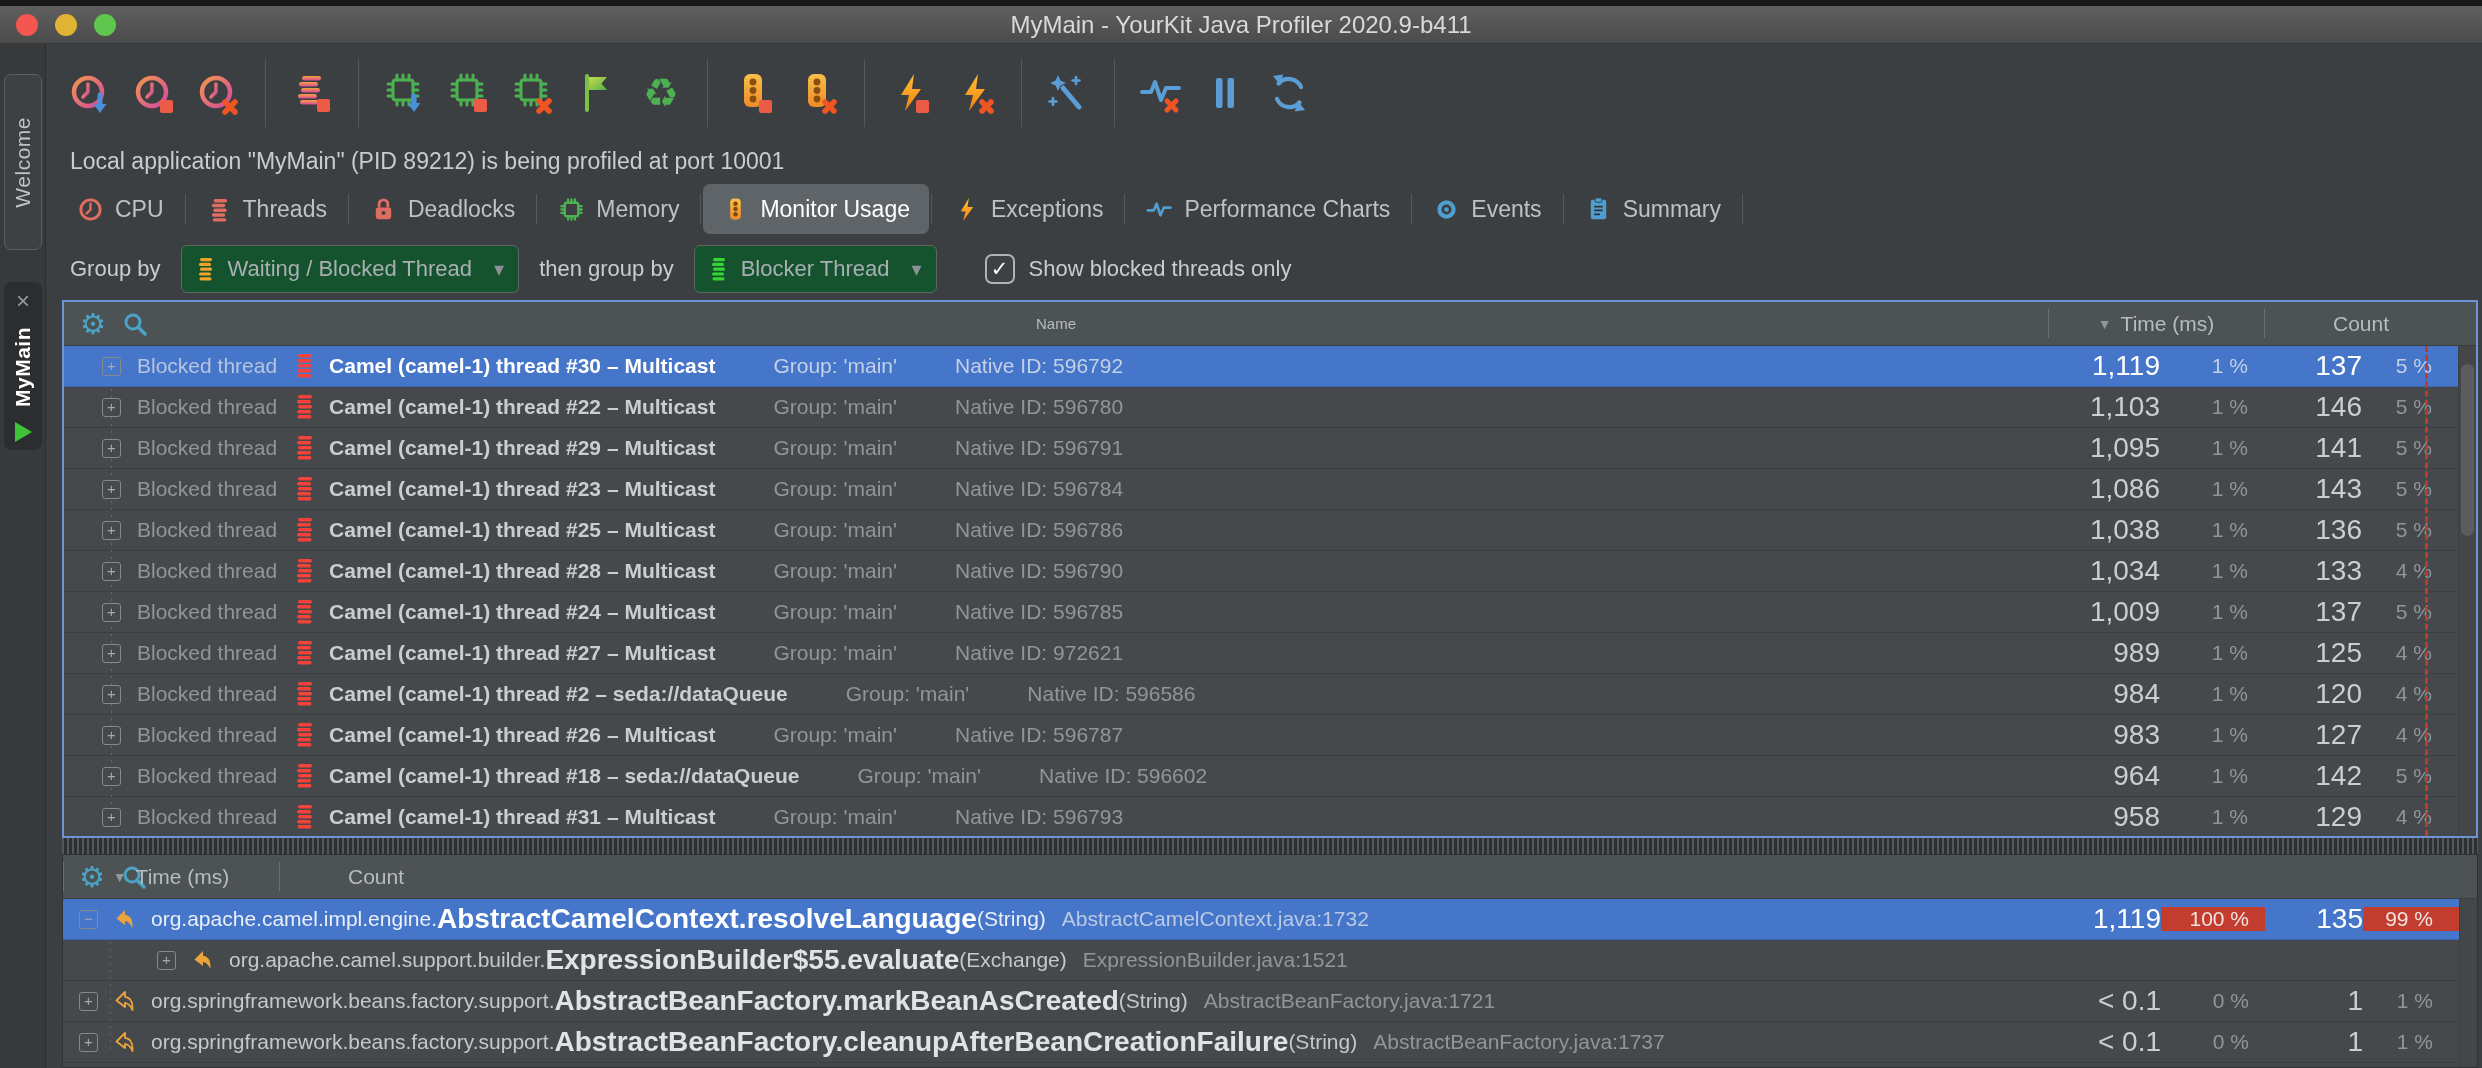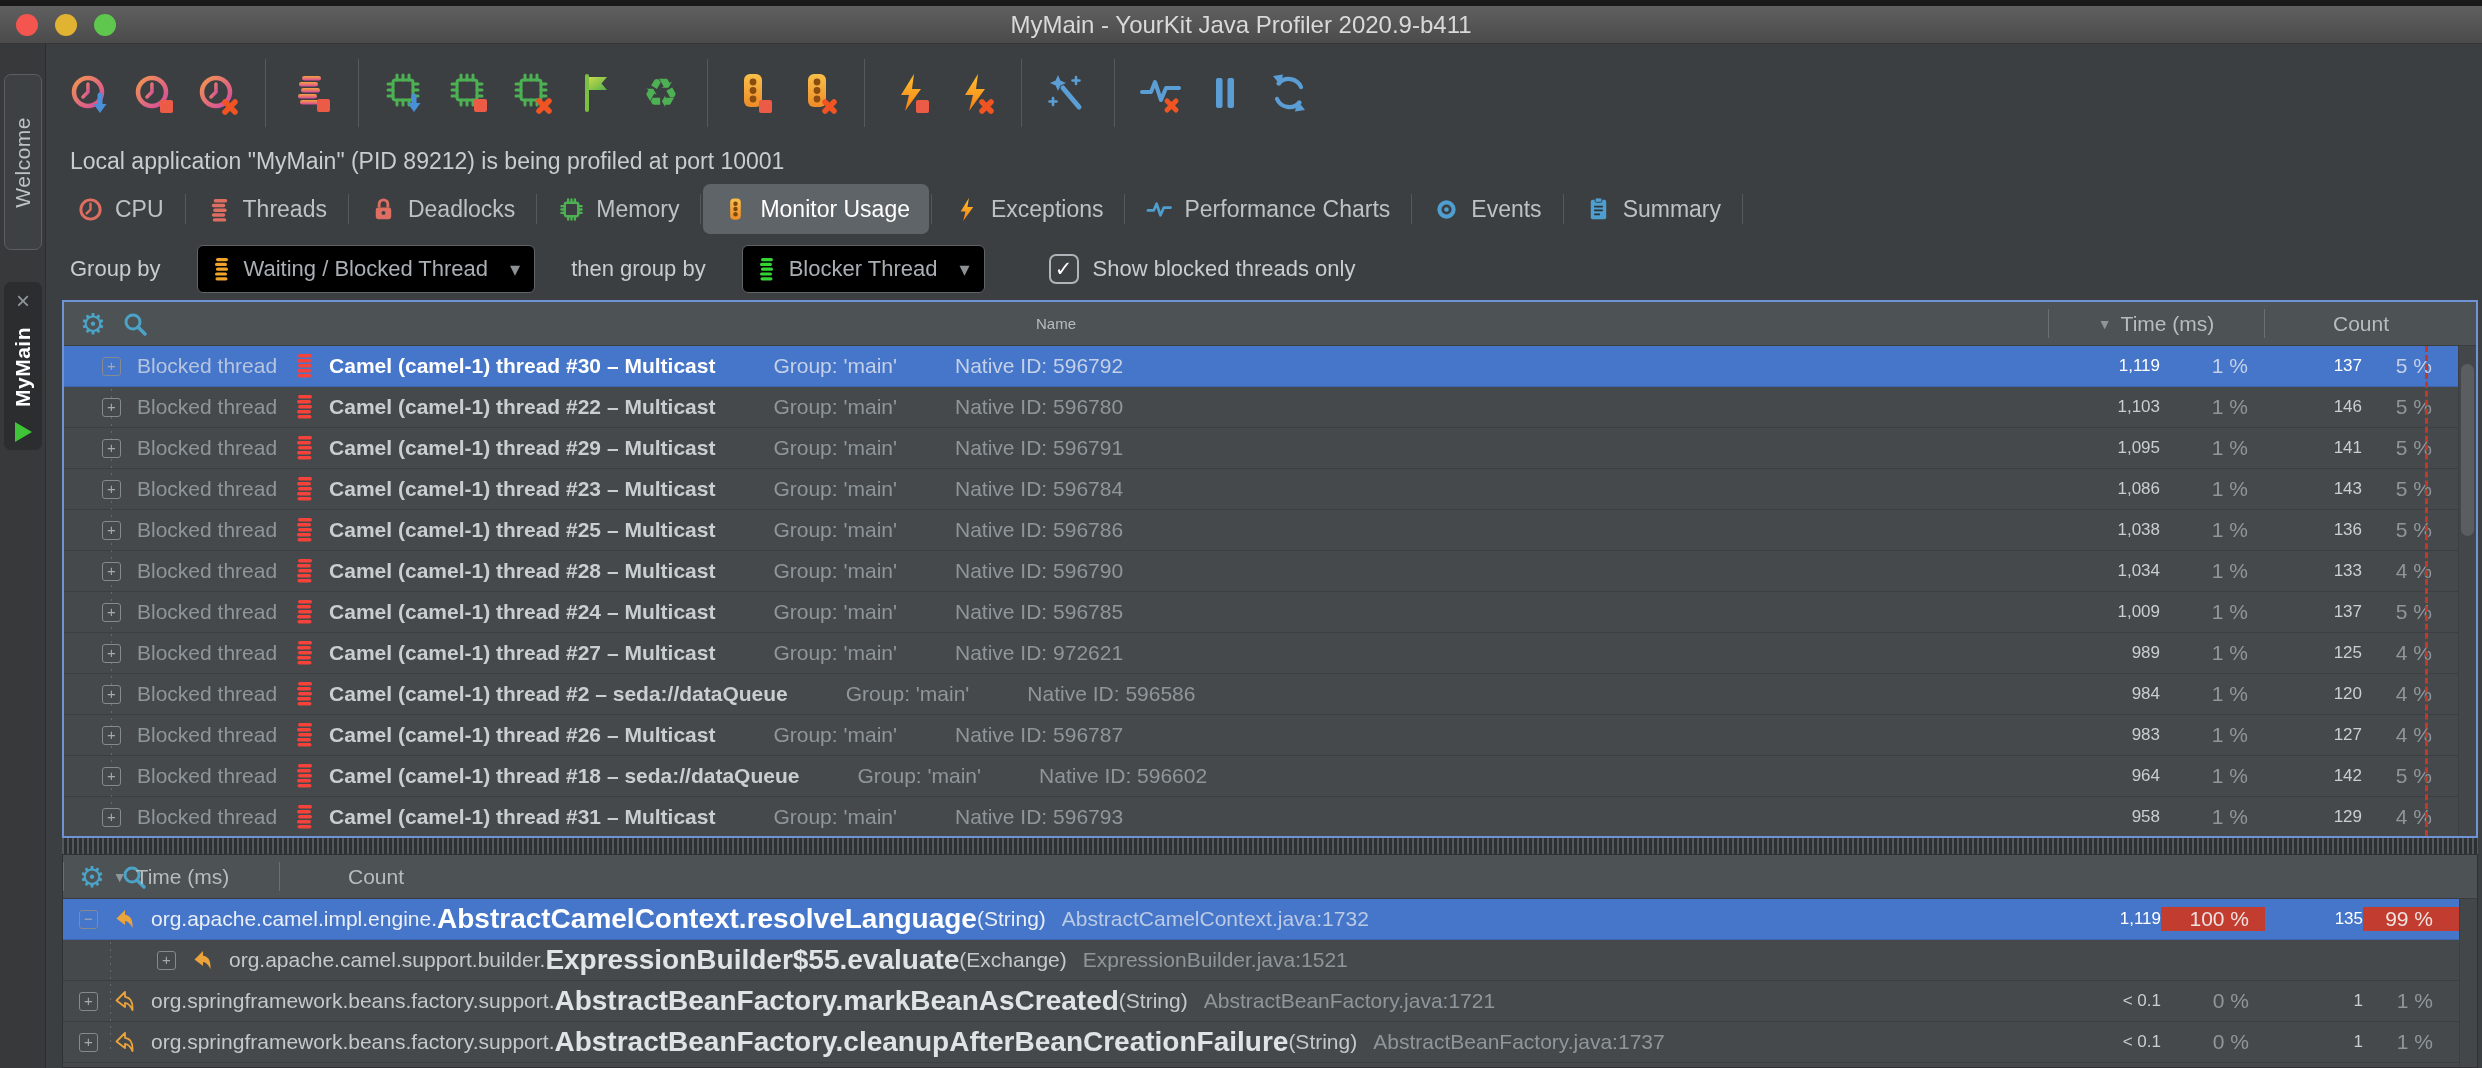--- a/index.html
+++ b/index.html
@@ -30,23 +30,23 @@
   .tsep{width:1px;height:68px;background:#55595c;margin:0 9px}
   .recycle{font-size:40px;color:#4db153;line-height:44px}
   
   .status{position:absolute;left:70px;top:148px;font-size:23px;color:#c8cdd1}
   
   .tabbar{position:absolute;left:58px;top:184px;height:50px;display:flex;align-items:stretch}
   .tab{display:flex;align-items:center;gap:11px;padding:0 19px;font-size:23px;color:#bcc2c6;border-radius:7px}
   .tab.sel{background:#5e6467;color:#fff}
   .tabsep{width:1px;background:#55595c;margin:10px 2px}
   
-  .filter{position:absolute;left:70px;top:242px;height:54px;display:flex;align-items:center;gap:36px;
+  .filter{position:absolute;left:70px;top:242px;height:54px;display:flex;align-items:center;gap:20px;
     font-size:22px;color:#c8cdd1}
-  .dd{height:48px;border:1px solid #5f6466;border-radius:6px;background:#000000;
+  .dd{height:48px;border:1px solid #5f6466;border-radius:6px;background:#14532d;
     display:flex;align-items:center;gap:12px;padding:0 14px;color:#a9afb4}
   .ddarrow{color:#8b9195;font-size:20px;margin-left:10px}
   .ddarrow::before{content:"▾"}
   .cbwrap{display:flex;align-items:center;gap:14px;margin-left:28px}
   .checkbox{width:30px;height:30px;border:2px solid #aeb4b9;border-radius:7px;background:#3d4144;
     color:#fff;font-size:21px;text-align:center;line-height:26px}
   .checkbox.on::before{content:"✓"}
   
   .panel{position:absolute;left:62px;width:2416px;background:#45494b;display:flex;flex-direction:column}
   .panel1{top:300px;height:538px;border:2px solid #6f94d6}
@@ -81,21 +81,21 @@
   .expanded .exp::before{content:"−"}
   .sel .exp{background:#4576c9}
   .kind{color:#8f969b;font-size:21px;margin-right:18px}
   .ticon,.arr{flex:none;margin-right:15px}
   .tname{font-weight:bold;font-size:21px;color:#c9ced2;margin-right:58px}
   .tgroup{color:#8f969b;font-size:21px;margin-right:58px}
   .tnat{color:#8f969b;font-size:21px}
   .sel .kind{color:#b7c4e0}.sel .tname{color:#fff}.sel .tgroup,.sel .tnat{color:#c4d0e8}
   .c-time{width:216px;flex:none;display:flex;align-items:center}
   .c-count{width:194px;flex:none;display:flex;align-items:center}
-  .val{flex:1;text-align:right;font-size:17px;color:#c9ced2}
+  .val{flex:1;text-align:right;font-size:28px;color:#c9ced2}
   .pct{text-align:right;font-size:21px;color:#8f969b}
   .c-time .pct{width:104px;padding-right:16px}
   .c-count .pct{width:96px;padding-right:26px}
   .sel .val{color:#fff}.sel .pct{color:#c4d0e8}
   .pct.badge{background:#c23c30;color:#efe2df;padding-left:6px}
   .prefix,.args{font-size:21px;color:#c3c8cc}
   .method{font-size:28px;font-weight:bold;color:#dfe3e6}
   .file{font-size:21px;color:#8f969b;margin-left:16px}
   .crow.sel .prefix,.crow.sel .args{color:#e9eef7}
   .crow.sel .method{color:#fff}

